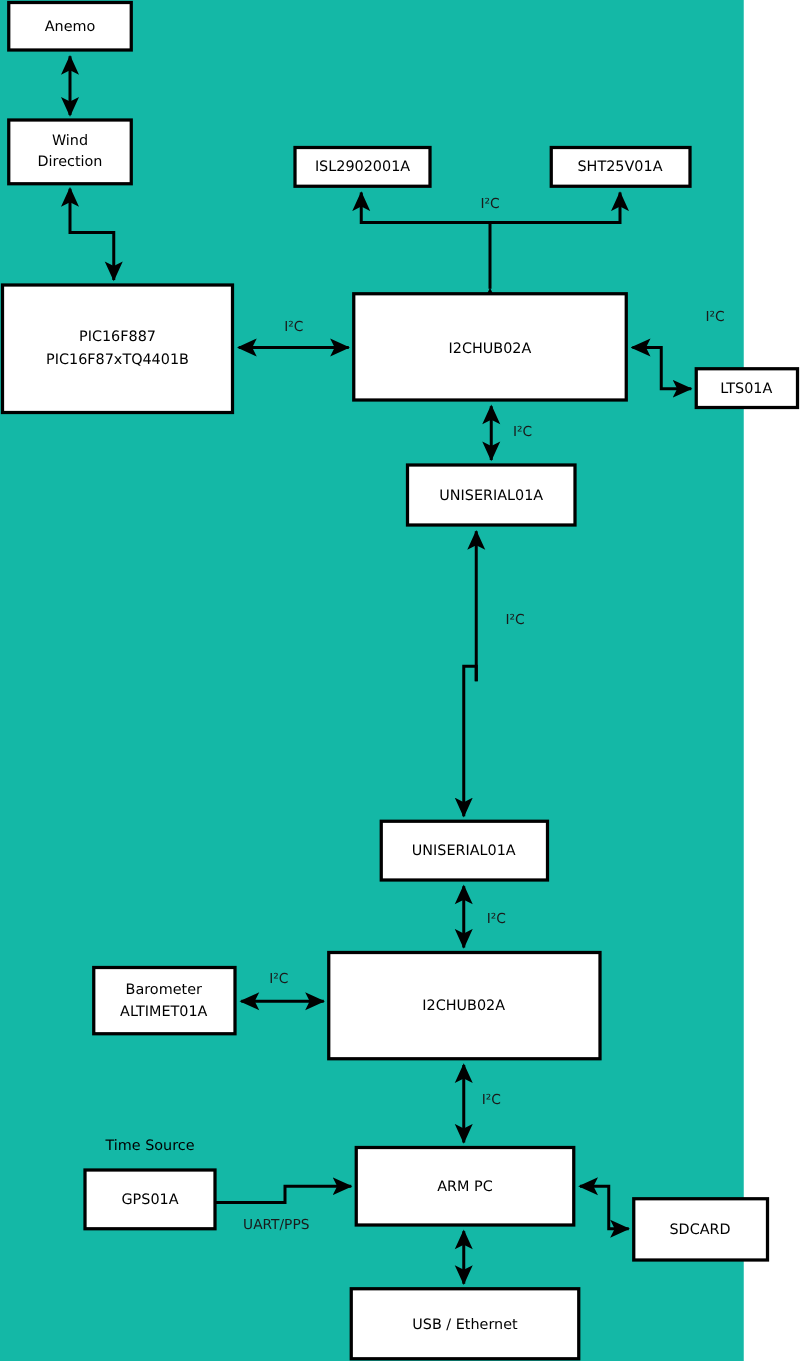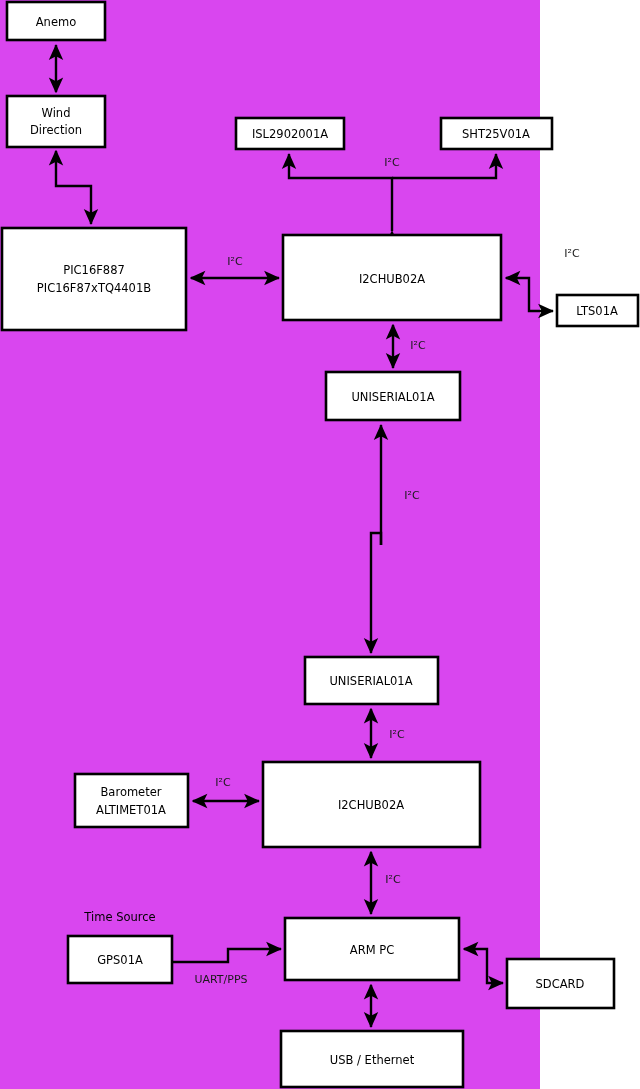--- a/index.html
+++ b/index.html
@@ -8,23 +8,23 @@
     background: #ffffff;
   }
   body {
     width: 640px;
     height: 1089px;
     font-family: "DejaVu Sans", sans-serif;
     overflow: hidden;
   }
   #diagram-root {
     position: relative;
-    width: 540px;
+    width: 595px;
     height: 1089px;
-    background: #d946ef;
+    background: #14b8a6;
   }
   svg#diagram-svg {
     position: absolute;
     top: 0;
     left: 0;
     width: 640px;
     height: 1089px;
     display: block;
   }
   .node-box {

